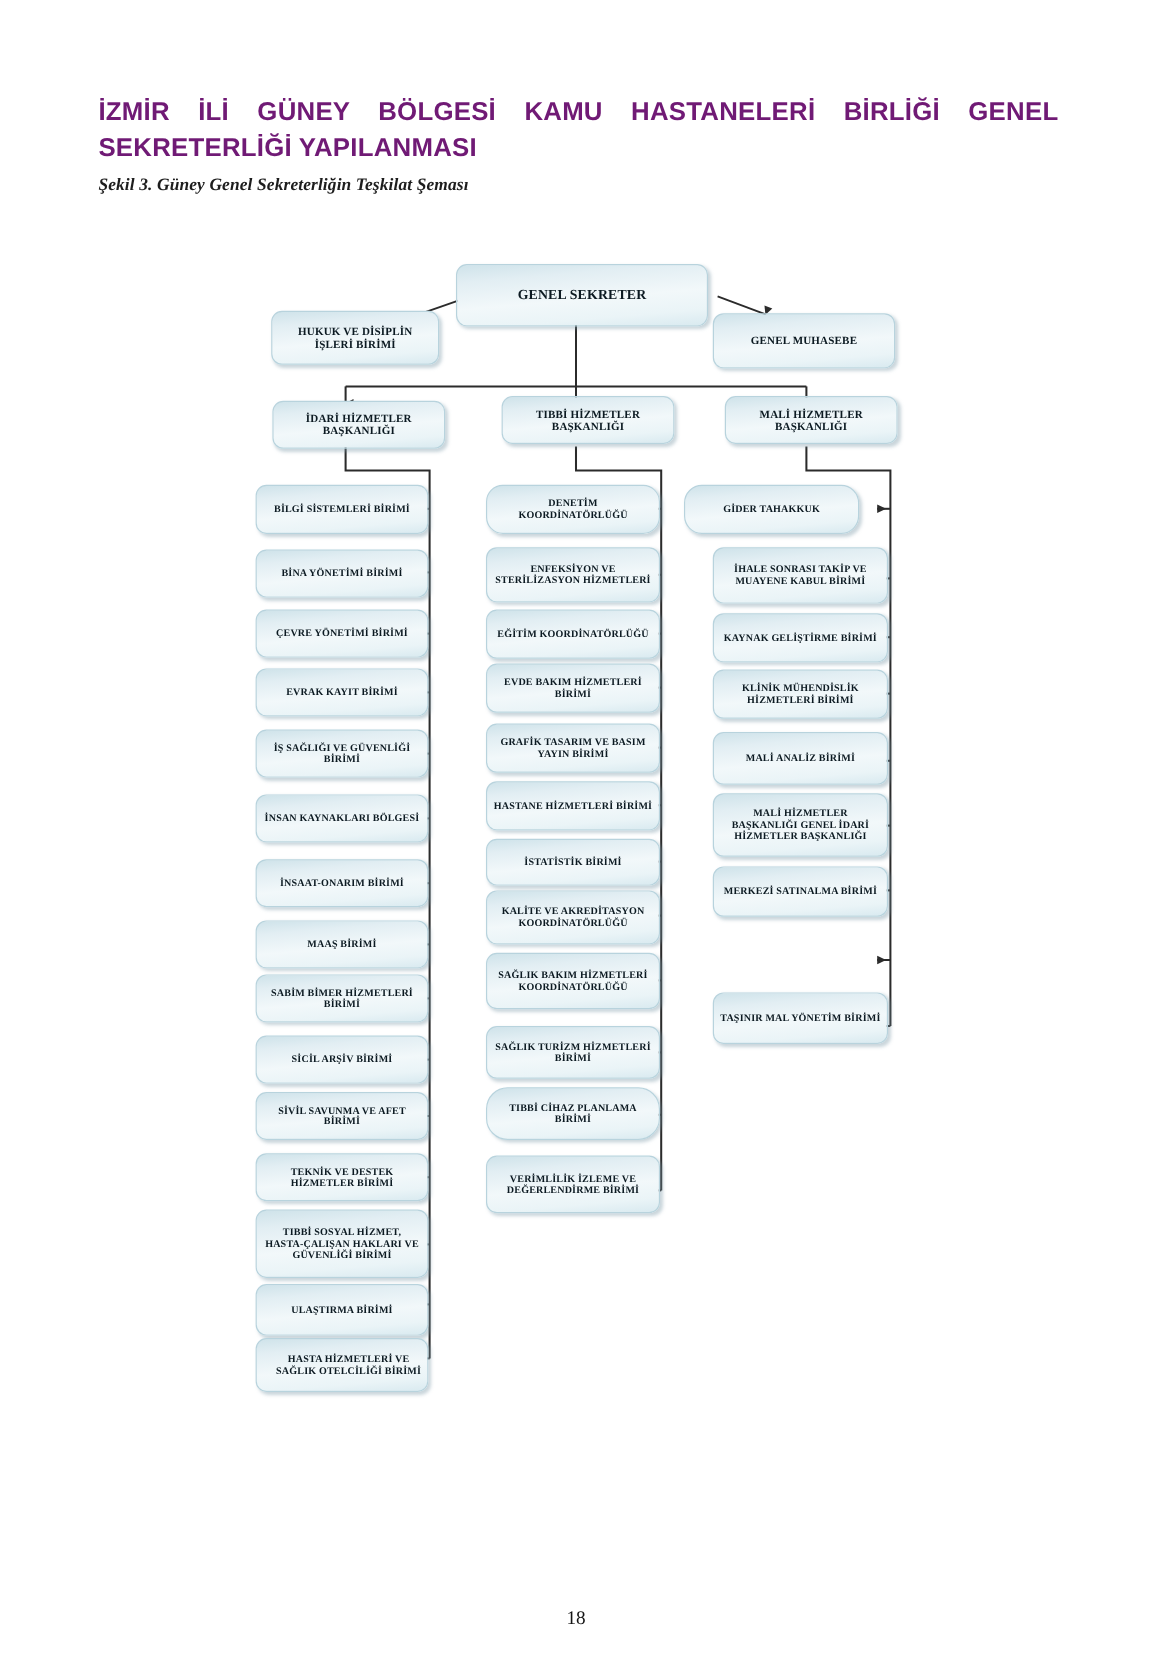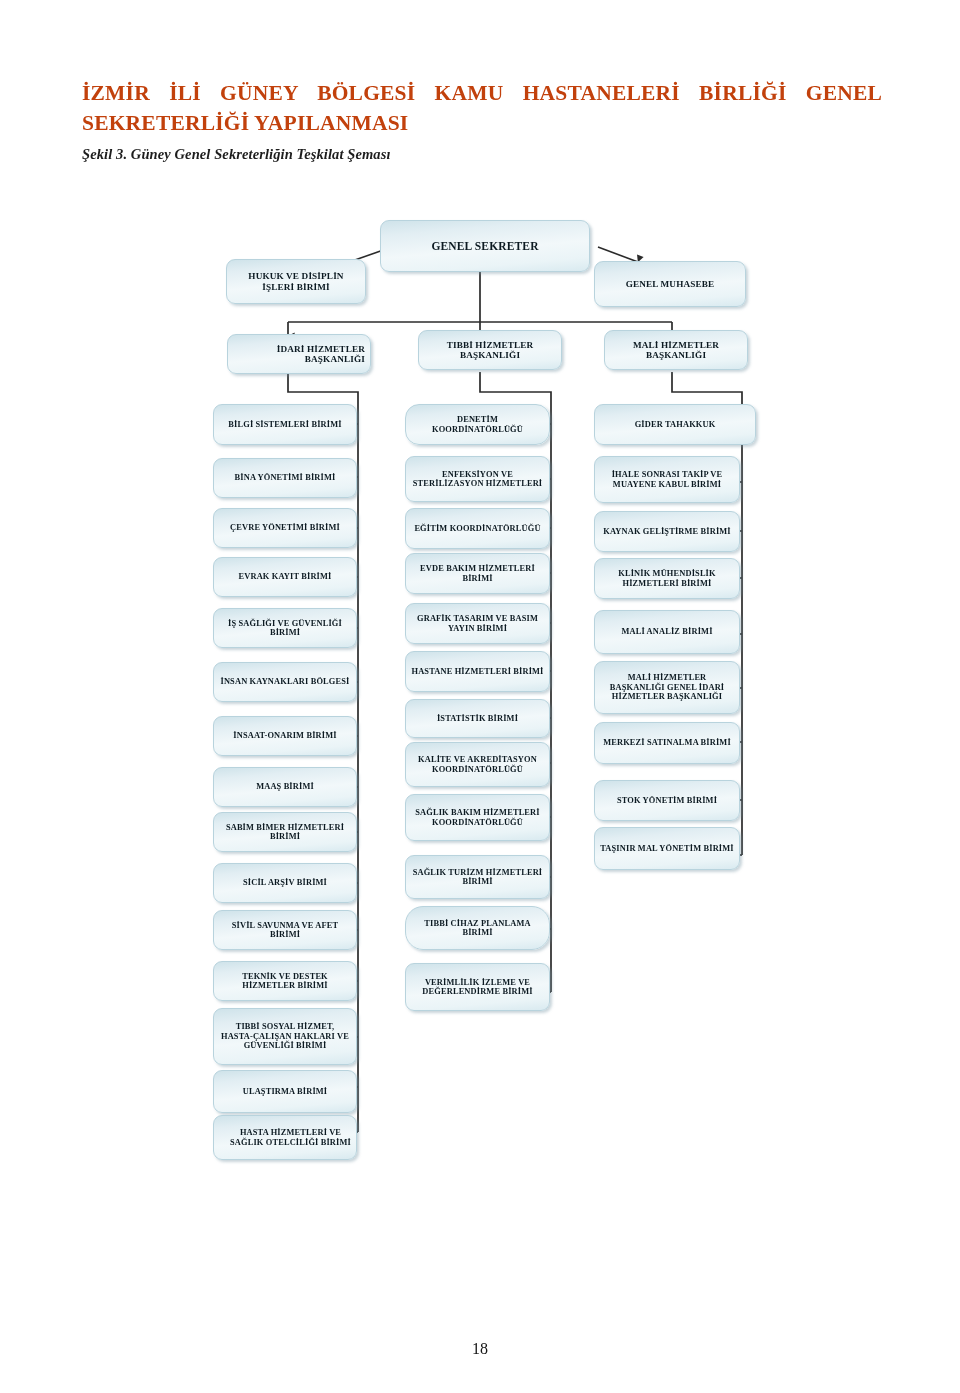--- a/index.html
+++ b/index.html
@@ -10,26 +10,26 @@
     font-family:"Liberation Serif", serif;
     color:#111111;
     overflow:hidden;
     position:relative;
   }
   .page{position:relative;width:960px;height:1393px;}
 
   
   .heading-block{position:absolute;left:82px;top:78px;width:800px;}
   .doc-title{
-    font-family:Liberation Serif, serif;
+    font-family:Liberation Sans, sans-serif;
     font-weight:bold;
     font-size:21.5px;
     line-height:30px;
     letter-spacing:0.2px;
-    color:#c2410c;
+    color:#701a75;
     text-align:justify;
     text-align-last:left;
     margin:0;
   }
   .doc-subtitle{
     font-family:"Liberation Serif", serif;
     font-style:italic;
     font-weight:bold;
     font-size:14.5px;
     line-height:20px;
@@ -171,21 +171,21 @@
     </div>
 
     <div class="node lvl1" style="left:226px;top:259px;width:140px;height:45px;">
       <span class="label">HUKUK VE DİSİPLİN İŞLERİ BİRİMİ</span>
     </div>
 
     <div class="node lvl1" style="left:594px;top:261px;width:152px;height:46px;">
       <span class="label">GENEL MUHASEBE</span>
     </div>
 
-    <div class="node lvl2" style="left:227px;top:334px;width:144px;height:40px;text-align:right;">
+    <div class="node lvl2" style="left:227px;top:334px;width:144px;height:40px;">
       <span class="label">İDARİ HİZMETLER BAŞKANLIĞI</span>
     </div>
     <div class="node lvl2" style="left:418px;top:330px;width:144px;height:40px;">
       <span class="label">TIBBİ HİZMETLER BAŞKANLIĞI</span>
     </div>
     <div class="node lvl2" style="left:604px;top:330px;width:144px;height:40px;">
       <span class="label">MALİ HİZMETLER BAŞKANLIĞI</span>
     </div>
 
     <div class="node leaf" style="left:213px;top:404px;width:144px;height:41px;">
@@ -264,44 +264,41 @@
     <div class="node leaf" style="left:405px;top:855px;width:145px;height:44px;">
       <span class="label">SAĞLIK TURİZM HİZMETLERİ BİRİMİ</span>
       </div>
     <div class="node leaf" style="left:405px;top:906px;width:145px;height:44px;border-radius:18px;">
       <span class="label">TIBBİ CİHAZ PLANLAMA  BİRİMİ</span>
       </div>
     <div class="node leaf" style="left:405px;top:963px;width:145px;height:48px;">
       <span class="label">VERİMLİLİK İZLEME VE DEĞERLENDİRME BİRİMİ</span>
       </div>
 
-    <div class="node leaf" style="left:594px;top:404px;width:162px;height:41px;">
+    <div class="node leaf" style="left:570px;top:404px;width:146px;height:41px;border-radius:15px;">
       <span class="label">GİDER TAHAKKUK</span>
       </div>
     <div class="node leaf" style="left:594px;top:456px;width:146px;height:47px;">
       <span class="label">İHALE SONRASI TAKİP VE MUAYENE KABUL BİRİMİ</span>
       </div>
     <div class="node leaf" style="left:594px;top:511px;width:146px;height:41px;">
       <span class="label">KAYNAK GELİŞTİRME BİRİMİ</span>
       </div>
     <div class="node leaf" style="left:594px;top:558px;width:146px;height:41px;">
       <span class="label">KLİNİK MÜHENDİSLİK HİZMETLERİ BİRİMİ</span>
       </div>
     <div class="node leaf" style="left:594px;top:610px;width:146px;height:44px;">
       <span class="label">MALİ ANALİZ BİRİMİ</span>
       </div>
     <div class="node leaf" style="left:594px;top:661px;width:146px;height:53px;">
       <span class="label">MALİ HİZMETLER BAŞKANLIĞI GENEL İDARİ HİZMETLER BAŞKANLIĞI</span>
       </div>
     <div class="node leaf" style="left:594px;top:722px;width:146px;height:42px;">
       <span class="label">MERKEZİ SATINALMA BİRİMİ</span>
       </div>
-    <div class="node leaf" style="left:594px;top:780px;width:146px;height:41px;">
-      <span class="label">STOK YÖNETİM BİRİMİ</span>
-      </div>
     <div class="node leaf" style="left:594px;top:827px;width:146px;height:43px;">
       <span class="label">TAŞINIR MAL YÖNETİM BİRİMİ</span>
       </div>
 
   </div>
 
   <div class="folio">18</div>
 
 </div>
 

